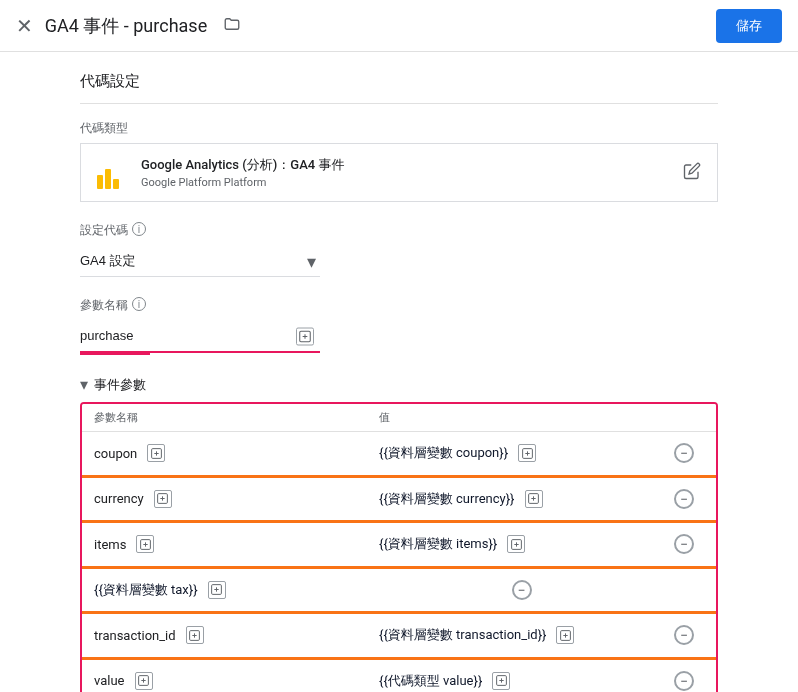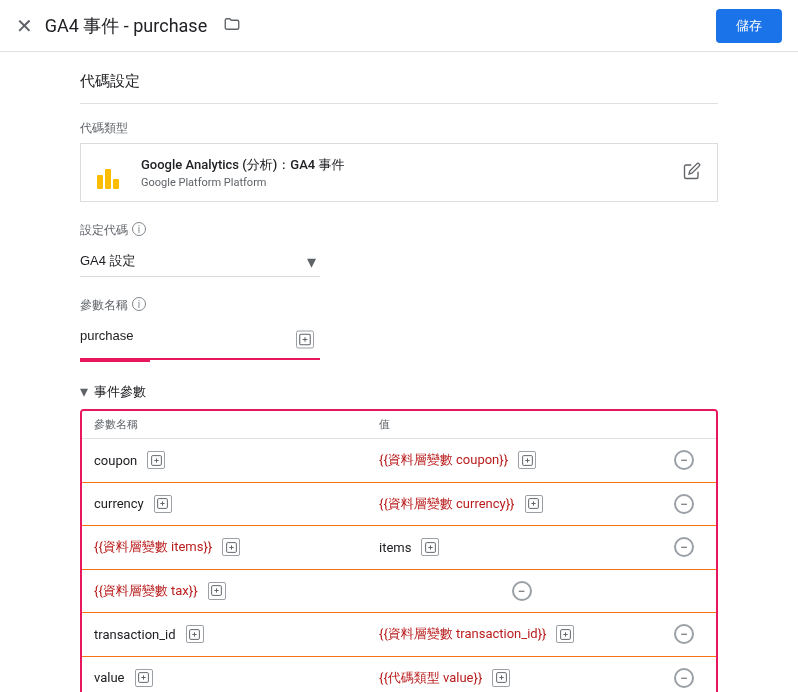--- a/index.html
+++ b/index.html
@@ -155,21 +155,21 @@
     }
     .input-wrapper {
       position: relative;
       display: inline-block;
       width: 240px;
     }
     .text-input {
       width: 100%;
       border: none;
       border-bottom: 2px solid #e8175d;
-      padding: 8px 28px 15px 0;
+      padding: 8px 28px 8px 0;
       font-size: 13px;
       color: #202124;
       background: transparent;
       outline: none;
     }
     .variable-btn {
       position: absolute;
       right: 4px;
       top: 50%;
       transform: translateY(-50%);
@@ -212,38 +212,38 @@
     .col-header {
       font-size: 11px;
       color: #5f6368;
       font-weight: 500;
     }
     .param-row {
       display: grid;
       grid-template-columns: 1fr 1fr 40px;
       padding: 10px 12px;
       align-items: center;
-      border-bottom: 1px solid #f97316;
+      border-bottom: 3px solid #f97316;
       background: #fff;
     }
     .param-row:last-child {
       border-bottom: none;
     }
     .param-cell {
       display: flex;
       align-items: center;
       gap: 8px;
     }
     .param-name {
       font-size: 13px;
       color: #202124;
     }
     .param-value {
       font-size: 13px;
-      color: #b91c1c;
+      color: #0f172a;
     }
     .icon-btn {
       background: none;
       border: none;
       cursor: pointer;
       padding: 2px;
       color: #5f6368;
     }
     .mini-var-icon {
       width: 18px;
@@ -417,32 +417,32 @@
           </svg>
         </div>
       </button>
     </div>
     <div class="param-cell" style="justify-content:center;">
       <span class="minus-circle">−</span>
     </div>
   </div>
             <div class="param-row">
     <div class="param-cell">
+      <span class="param-name">items</span>
+      <button class="icon-btn">
+        <div class="mini-var-icon">
+          <svg width="13" height="13" viewBox="0 0 24 24" fill="none" stroke="#5f6368" stroke-width="1.8">
+            <rect x="3" y="3" width="18" height="18" rx="2"></rect>
+            <path d="M8 12h8M12 8v8"></path>
+          </svg>
+        </div>
+      </button>
+    </div>
+    <div class="param-cell">
       <span class="param-value">{{資料層變數 items}}</span>
-      <button class="icon-btn">
-        <div class="mini-var-icon">
-          <svg width="13" height="13" viewBox="0 0 24 24" fill="none" stroke="#5f6368" stroke-width="1.8">
-            <rect x="3" y="3" width="18" height="18" rx="2"></rect>
-            <path d="M8 12h8M12 8v8"></path>
-          </svg>
-        </div>
-      </button>
-    </div>
-    <div class="param-cell">
-      <span class="param-name">items</span>
       <button class="icon-btn">
         <div class="mini-var-icon">
           <svg width="13" height="13" viewBox="0 0 24 24" fill="none" stroke="#5f6368" stroke-width="1.8">
             <rect x="3" y="3" width="18" height="18" rx="2"></rect>
             <path d="M8 12h8M12 8v8"></path>
           </svg>
         </div>
       </button>
     </div>
     <div class="param-cell" style="justify-content:center;">

